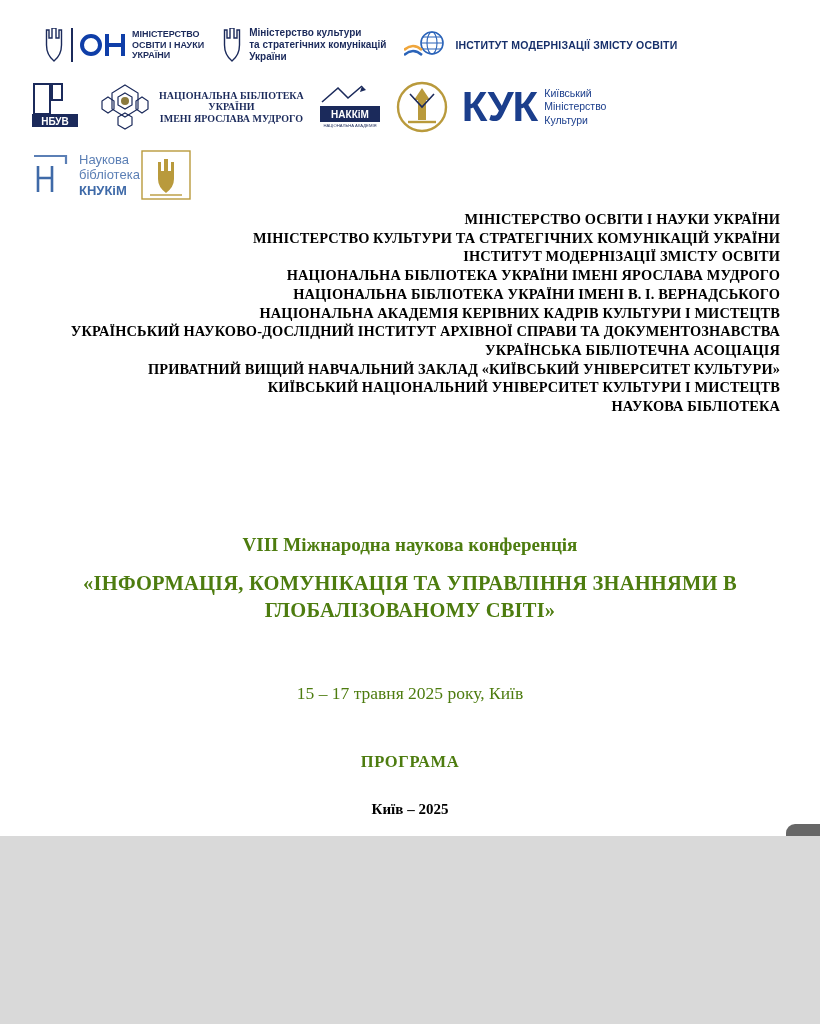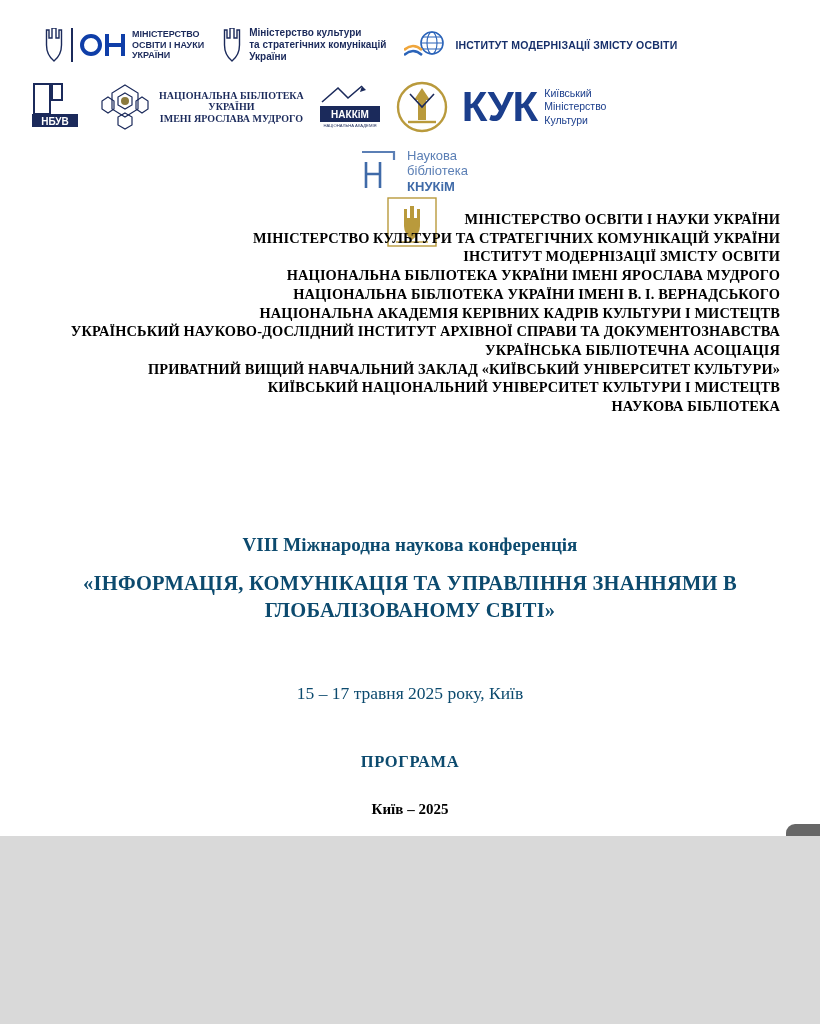--- a/index.html
+++ b/index.html
@@ -34,21 +34,20 @@
     height: 64px;
   }
   #logo-row-2 {
     padding: 8px 24px 0 30px;
     gap: 14px;
     height: 78px;
   }
   #logo-row-3 {
     padding: 4px 24px 0 28px;
     height: 62px;
-    flex-direction: column;
   }
 
   .logo-block {
     display: flex;
     align-items: center;
     gap: 7px;
   }
   .logo-text {
     font-family: "Liberation Sans", sans-serif;
     font-weight: bold;
@@ -178,21 +177,21 @@
     text-transform: uppercase;
     letter-spacing: .1px;
     padding: 0 40px;
   }
   .org-block div { white-space: nowrap; text-align: right; }
 
   
   .conf-wrap {
     margin-top: 118px;
     text-align: center;
-    color: #0c4a6e;
+    color: #4d7c0f;
   }
   .conf-line1 {
     font-family: "Liberation Serif", serif;
     font-weight: bold;
     font-size: 19px;
     margin-bottom: 14px;
   }
   .conf-title {
     font-family: "Liberation Serif", serif;
     font-weight: bold;

